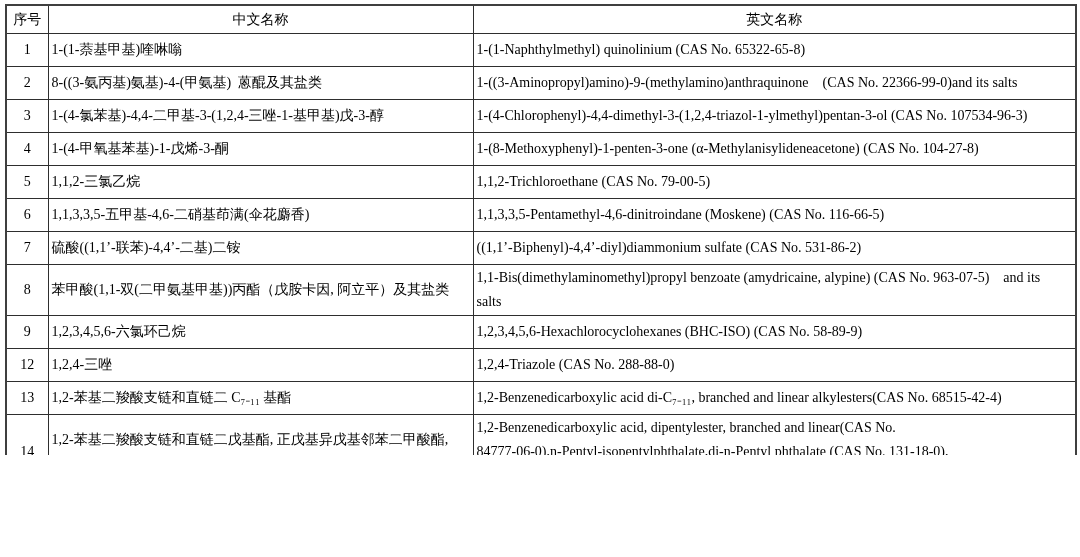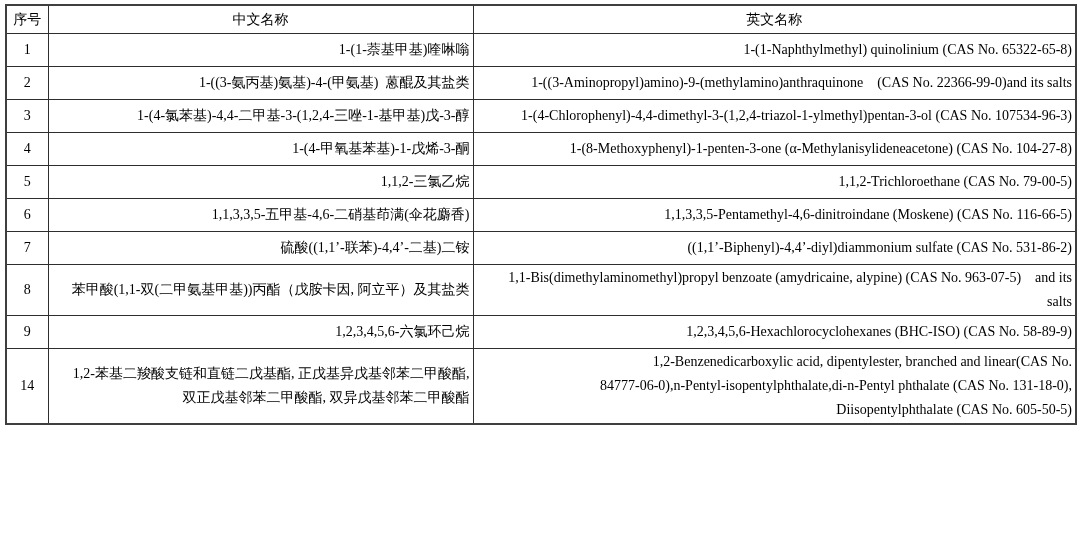--- a/index.html
+++ b/index.html
@@ -39,21 +39,21 @@
   }
   table.chem th {
     text-align: center;
     height: 25px;
     line-height: 20px;
   }
   td.c-no {
     text-align: center;
   }
   td.c-cn, td.c-en {
-    text-align: right;
+    text-align: left;
     font-family: Liberation Serif, serif;
   }
   tr.r-norm { height: 33px; }
   tr.r-tall2 { height: 50px; }
   tr.r-tall3 { height: 75px; }
 </style>
 </head>
 <body>
 
 <div class="page">
@@ -71,21 +71,21 @@
       </tr>
     </thead>
     <tbody>
       <tr class="r-norm">
         <td class="c-no">1</td>
         <td class="c-cn">1-(1-萘基甲基)喹啉嗡</td>
         <td class="c-en">1-(1-Naphthylmethyl) quinolinium (CAS No. 65322-65-8)</td>
       </tr>
       <tr class="r-norm">
         <td class="c-no">2</td>
-        <td class="c-cn">1-((3-氨丙基)氨基)-4-(甲氨基)  蒽醌及其盐类</td>
+        <td class="c-cn">8-((3-氨丙基)氨基)-4-(甲氨基)  蒽醌及其盐类</td>
         <td class="c-en">1-((3-Aminopropyl)amino)-9-(methylamino)anthraquinone    (CAS No. 22366-99-0)and its salts</td>
       </tr>
       <tr class="r-norm">
         <td class="c-no">3</td>
         <td class="c-cn">1-(4-氯苯基)-4,4-二甲基-3-(1,2,4-三唑-1-基甲基)戊-3-醇</td>
         <td class="c-en">1-(4-Chlorophenyl)-4,4-dimethyl-3-(1,2,4-triazol-1-ylmethyl)pentan-3-ol (CAS No. 107534-96-3)</td>
       </tr>
       <tr class="r-norm">
         <td class="c-no">4</td>
         <td class="c-cn">1-(4-甲氧基苯基)-1-戊烯-3-酮</td>
@@ -110,20 +110,30 @@
         <td class="c-no">8</td>
         <td class="c-cn">苯甲酸(1,1-双(二甲氨基甲基))丙酯（戊胺卡因, 阿立平）及其盐类</td>
         <td class="c-en">1,1-Bis(dimethylaminomethyl)propyl benzoate (amydricaine, alypine) (CAS No. 963-07-5)    and its
 salts</td>
       </tr>
       <tr class="r-norm">
         <td class="c-no">9</td>
         <td class="c-cn">1,2,3,4,5,6-六氯环己烷</td>
         <td class="c-en">1,2,3,4,5,6-Hexachlorocyclohexanes (BHC-ISO) (CAS No. 58-89-9)</td>
       </tr>
+      <tr class="r-norm">
+        <td class="c-no">12</td>
+        <td class="c-cn">1,2,4-三唑</td>
+        <td class="c-en">1,2,4-Triazole (CAS No. 288-88-0)</td>
+      </tr>
+      <tr class="r-norm">
+        <td class="c-no">13</td>
+        <td class="c-cn">1,2-苯基二羧酸支链和直链二 C₇₋₁₁ 基酯</td>
+        <td class="c-en">1,2-Benzenedicarboxylic acid di-C₇₋₁₁, branched and linear alkylesters(CAS No. 68515-42-4)</td>
+      </tr>
       <tr class="r-tall3">
         <td class="c-no">14</td>
         <td class="c-cn">1,2-苯基二羧酸支链和直链二戊基酯, 正戊基异戊基邻苯二甲酸酯,
 双正戊基邻苯二甲酸酯, 双异戊基邻苯二甲酸酯</td>
         <td class="c-en">1,2-Benzenedicarboxylic acid, dipentylester, branched and linear(CAS No.
 84777-06-0),n-Pentyl-isopentylphthalate,di-n-Pentyl phthalate (CAS No. 131-18-0),
 Diisopentylphthalate (CAS No. 605-50-5)</td>
       </tr>
     </tbody>
   </table>

